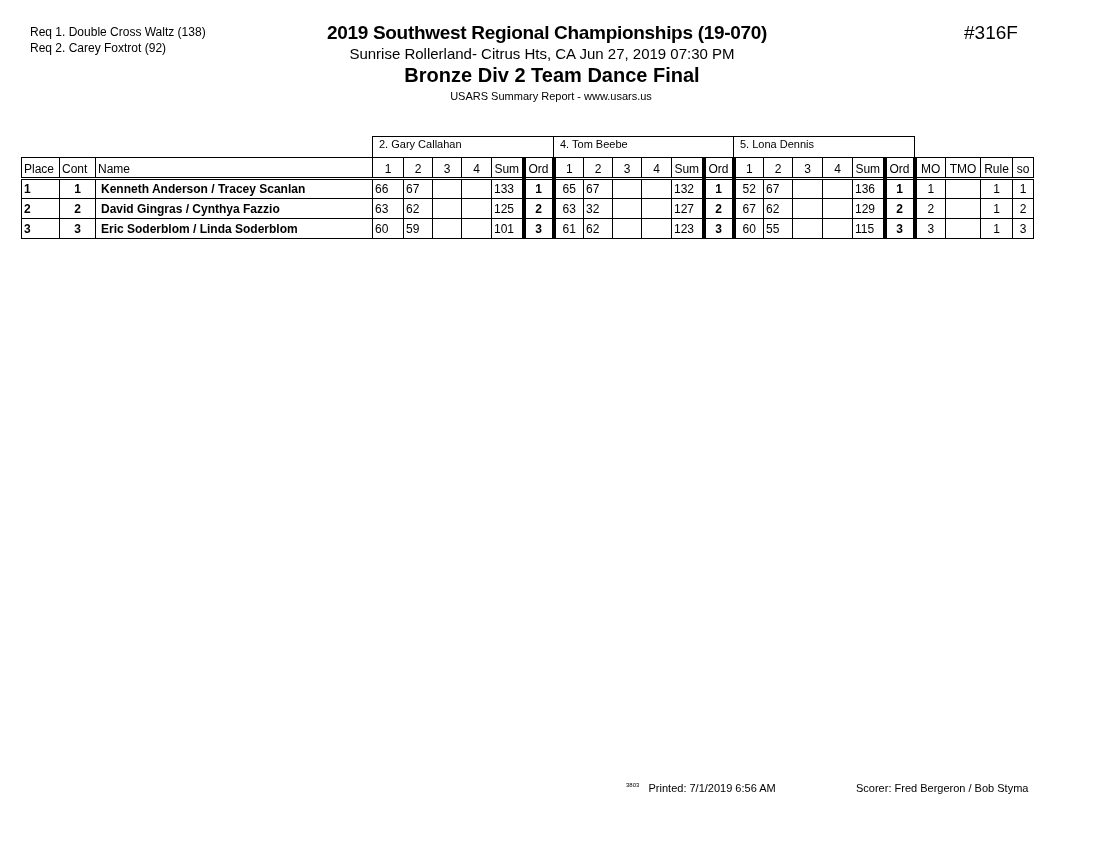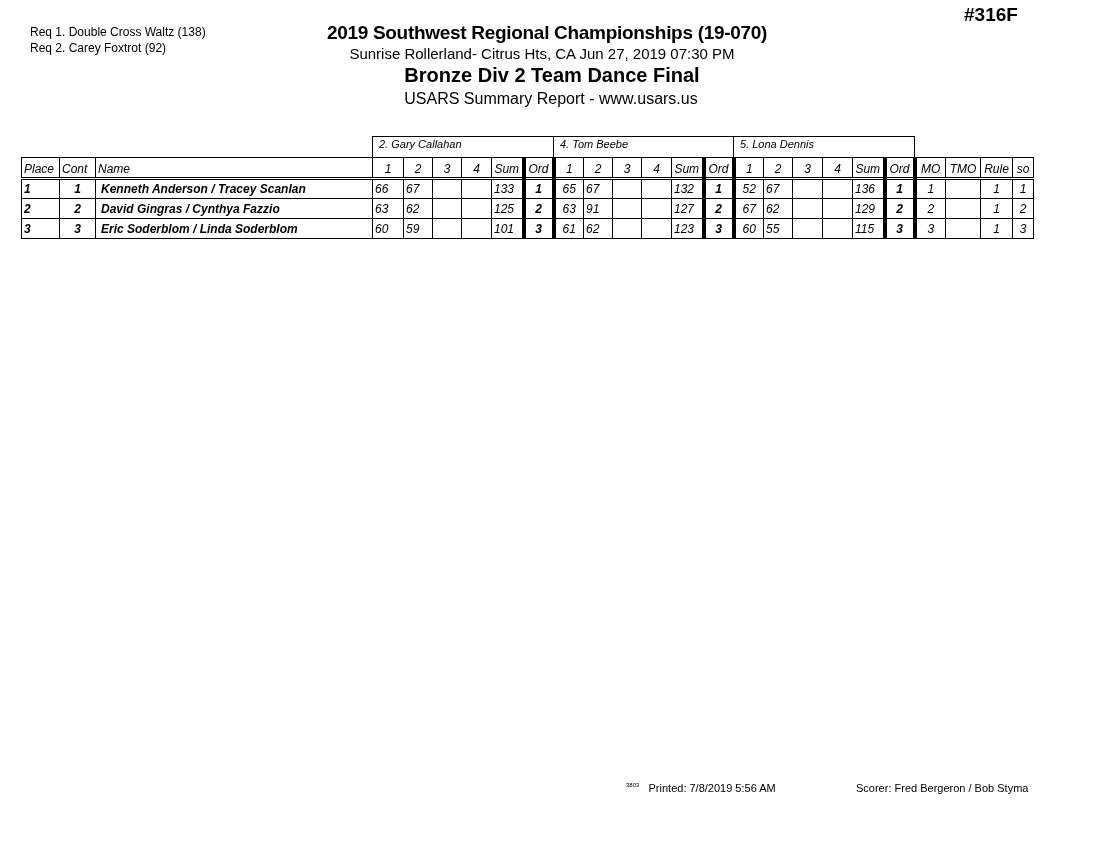--- a/index.html
+++ b/index.html
@@ -4,25 +4,25 @@
 <style>
   html, body { margin:0; padding:0; background:#ffffff; }
   body { width:1100px; height:850px; position:relative; overflow:hidden;
          font-family:"Liberation Sans", sans-serif; color:#000; }
   .abs { position:absolute; white-space:nowrap; }
   .req { left:23px; font-size:12px; line-height:14px;margin-left:7px; }
   .title { left:0; width:1100px; text-align:center; }
   .t1 { top:22px; font-size:19px; font-weight:bold; letter-spacing:-0.3px; left:-3px; }
   .t2 { top:45px; font-size:15px; left:-8px; }
   .t3 { top:64px; font-size:20px; font-weight:bold; left:2px; }
-  .t4 { top:90px; font-size:16px; left:1px; }
-  .event-no { top:4px; left:964px; font-size:19px; font-weight:bold; }
+  .t4 { top:90px; font-size:11px; left:1px; }
+  .event-no { top:22px; left:964px; font-size:19px; font-weight:normal; }
 
   table.res { position:absolute; left:21px; top:136px; border-collapse:collapse;
-              font-size:12px; table-layout:fixed;font-style:italic; }
+              font-size:12px; table-layout:fixed; }
   table.res td { border:1px solid #000; height:18px; padding:0 2px; box-sizing:border-box;
                  vertical-align:middle; }
   table.res tr.judges td { height:21px; vertical-align:top; padding-top:1px; font-size:11px; }
   table.res tr.judges td.blank { border:none; }
   table.res tr.hdr td { height:21px; vertical-align:bottom; padding-bottom:1px; }
   table.res tr.hdr td { border-bottom:3px double #000; }
   table.res tr.row td { height:20px; }
   .c { text-align:center; }
   .r { text-align:left; }
   .b { font-weight:bold; }
@@ -145,21 +145,21 @@
     <td class="b">2</td>
     <td class="c b">2</td>
     <td class="name">David Gingras / Cynthya Fazzio</td>
     <td>63</td>
     <td>62</td>
     <td></td>
     <td></td>
     <td class="r">125</td>
     <td class="c b thickL">2</td>
     <td class="thickL">63</td>
-    <td>91</td>
+    <td>32</td>
     <td></td>
     <td></td>
     <td class="r">127</td>
     <td class="c b thickL">2</td>
     <td class="thickL">67</td>
     <td>62</td>
     <td></td>
     <td></td>
     <td class="r">129</td>
     <td class="c b thickL">2</td>
@@ -194,15 +194,15 @@
     <td class="c thickL">3</td>
     <td class="c"></td>
     <td class="c">1</td>
     <td class="c">3</td>
   </tr>
 </tbody>
   </table>
 
 <div class="abs footer" style="left:626px;">
   <span class="tiny">3803</span>
-  &nbsp;&nbsp;<span>Printed:  7/8/2019  5:56 AM</span>
+  &nbsp;&nbsp;<span>Printed:  7/1/2019  6:56 AM</span>
 </div>
 <div class="abs footer" style="left:856px;">Scorer:   Fred Bergeron / Bob Styma</div>
 
 </body></html>

